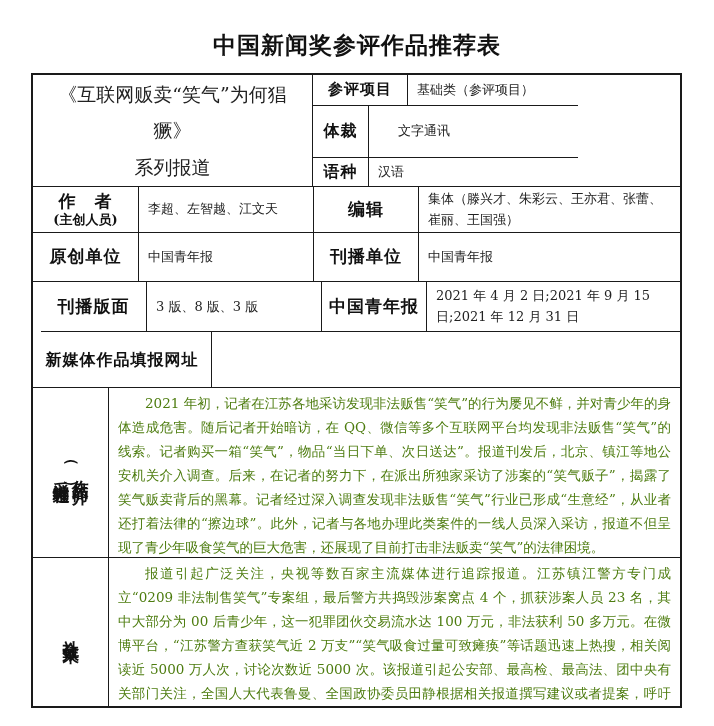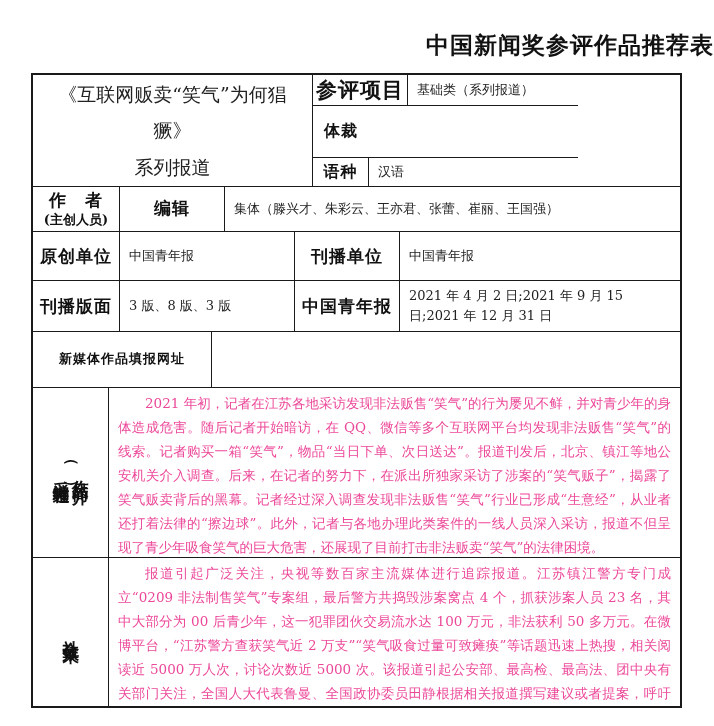--- a/index.html
+++ b/index.html
@@ -8,21 +8,21 @@
     background: #ffffff;
     color: #1a1a1a;
     font-family: "DejaVu Serif", "Liberation Serif", serif;
     position: relative;
     overflow: hidden;
   }
   .page-title {
     position: absolute;
     top: 30px; left: 0;
     width: 714px;
-    text-align: right;
+    text-align: center;
     font-size: 23px;
     font-weight: bold;
     letter-spacing: 1px;
     color: #111;
   }
   .form-table {
     position: absolute;
     left: 31px; top: 73px;
     width: 651px; height: 635px;
     border: 2px solid #1a1a1a;
@@ -55,36 +55,36 @@
   
   .row-a { height: 112px; }
   .row-a .work-label { width: 106px; }
   .row-a .work-title { width: 280px; flex-direction: column; font-size: 19px; line-height: 1.9; }
   .row-a .right-block { width: 265px; display: flex; flex-direction: column; }
   .sub-row { display: flex; flex-direction: row; border-bottom: 1.5px solid #1a1a1a; flex: 0 0 auto; }
   .sub-row:last-child { border-bottom: none; flex: 1 1 auto; }
   .sub-row .cell { height: auto; }
   .sub-entry { height: 30.5px; }
   .sub-genre { height: 52px; gap: 20px; }
-  .sub-label-wide { width: 95px; font-size: 21px; }
+  .sub-label-wide { width: 95px; font-size: 15px; }
   .sub-label-narrow { width: 56px; font-size: 16px; }
 
   
   .row-b { height: 46px; }
   .row-c { height: 50px; }
-  .row-d { height: 52px; }
-  .col1 { width: 87px; }
+  .row-d { height: 52px; margin-left: 8px; }
+  .col1 { width: 106px; }
   .col2 { width: 175px; }
   .col3 { width: 105px; }
   .col4 { flex: 1; }
   .author-sub { font-size: 13px; letter-spacing: 0; }
 
   
   .row-e { height: 57px; }
-  .row-e .url-label { width: 179px; font-size: 13px; }
+  .row-e .url-label { width: 179px; font-size: 16px; }
   .row-e .url-value { flex: 1; }
 
   
   .row-f { height: 170px; }
   .row-g { height: 148px; }
   .vert-label-cell { width: 76px; flex-direction: column; justify-content: center; gap: 2px; }
   .vert-cols { display: flex; flex-direction: row; gap: 2px; justify-content: center; }
   .vert-text {
     writing-mode: vertical-lr;
     text-orientation: upright;
@@ -93,57 +93,59 @@
     letter-spacing: 3px;
     line-height: 1.05;
     color: #111;
   }
   .paren { display: block; font-weight: bold; font-size: 15px; transform: rotate(90deg); height: 13px; line-height: 13px; color: #111; }
   .para-cell {
     flex: 1;
     font-size: 13.5px;
     line-height: 24px;
     padding: 3px 9px 0 9px;
-    color: #ec4899;
+    color: #4d7c0f;
     align-items: flex-start;
   }
   .para-cell p { text-indent: 2em; text-align: justify; }
 </style>
 </head>
 <body>
 
 <div class="page-title">中国新闻奖参评作品推荐表</div>
 
 <div class="form-table">
 
   <div class="t-row row-a">
     <div class="cell value-cell value-center work-title">
       <span>《互联网贩卖“笑气”为何猖獗》</span>
       <span>系列报道</span>
     </div>
     <div class="right-block">
       <div class="sub-row sub-entry">
         <div class="cell label-cell sub-label-wide">参评项目</div>
-        <div class="cell value-cell">基础类（系列报道）</div>
+        <div class="cell value-cell">基础类（参评项目）</div>
       </div>
       <div class="sub-row sub-genre">
         <div class="cell label-cell sub-label-narrow">体裁</div>
+        <div class="cell value-cell">文字通讯</div>
       </div>
       <div class="sub-row">
         <div class="cell label-cell sub-label-narrow">语种</div>
         <div class="cell value-cell">汉语</div>
       </div>
     </div>
   </div>
 
   <div class="t-row row-b">
     <div class="cell label-cell col1">
       <span>作　者</span>
       <span class="author-sub">(主创人员)</span>
     </div>
+    <div class="cell value-cell col2">李超、左智越、江文天</div>
     <div class="cell label-cell col3">编辑</div>
     <div class="cell value-cell col4">集体（滕兴才、朱彩云、王亦君、张蕾、崔丽、王国强）</div>
   </div>
 
   <div class="t-row row-c">
     <div class="cell label-cell col1">原创单位</div>
     <div class="cell value-cell col2">中国青年报</div>
     <div class="cell label-cell col3">刊播单位</div>
     <div class="cell value-cell col4">中国青年报</div>
   </div>

